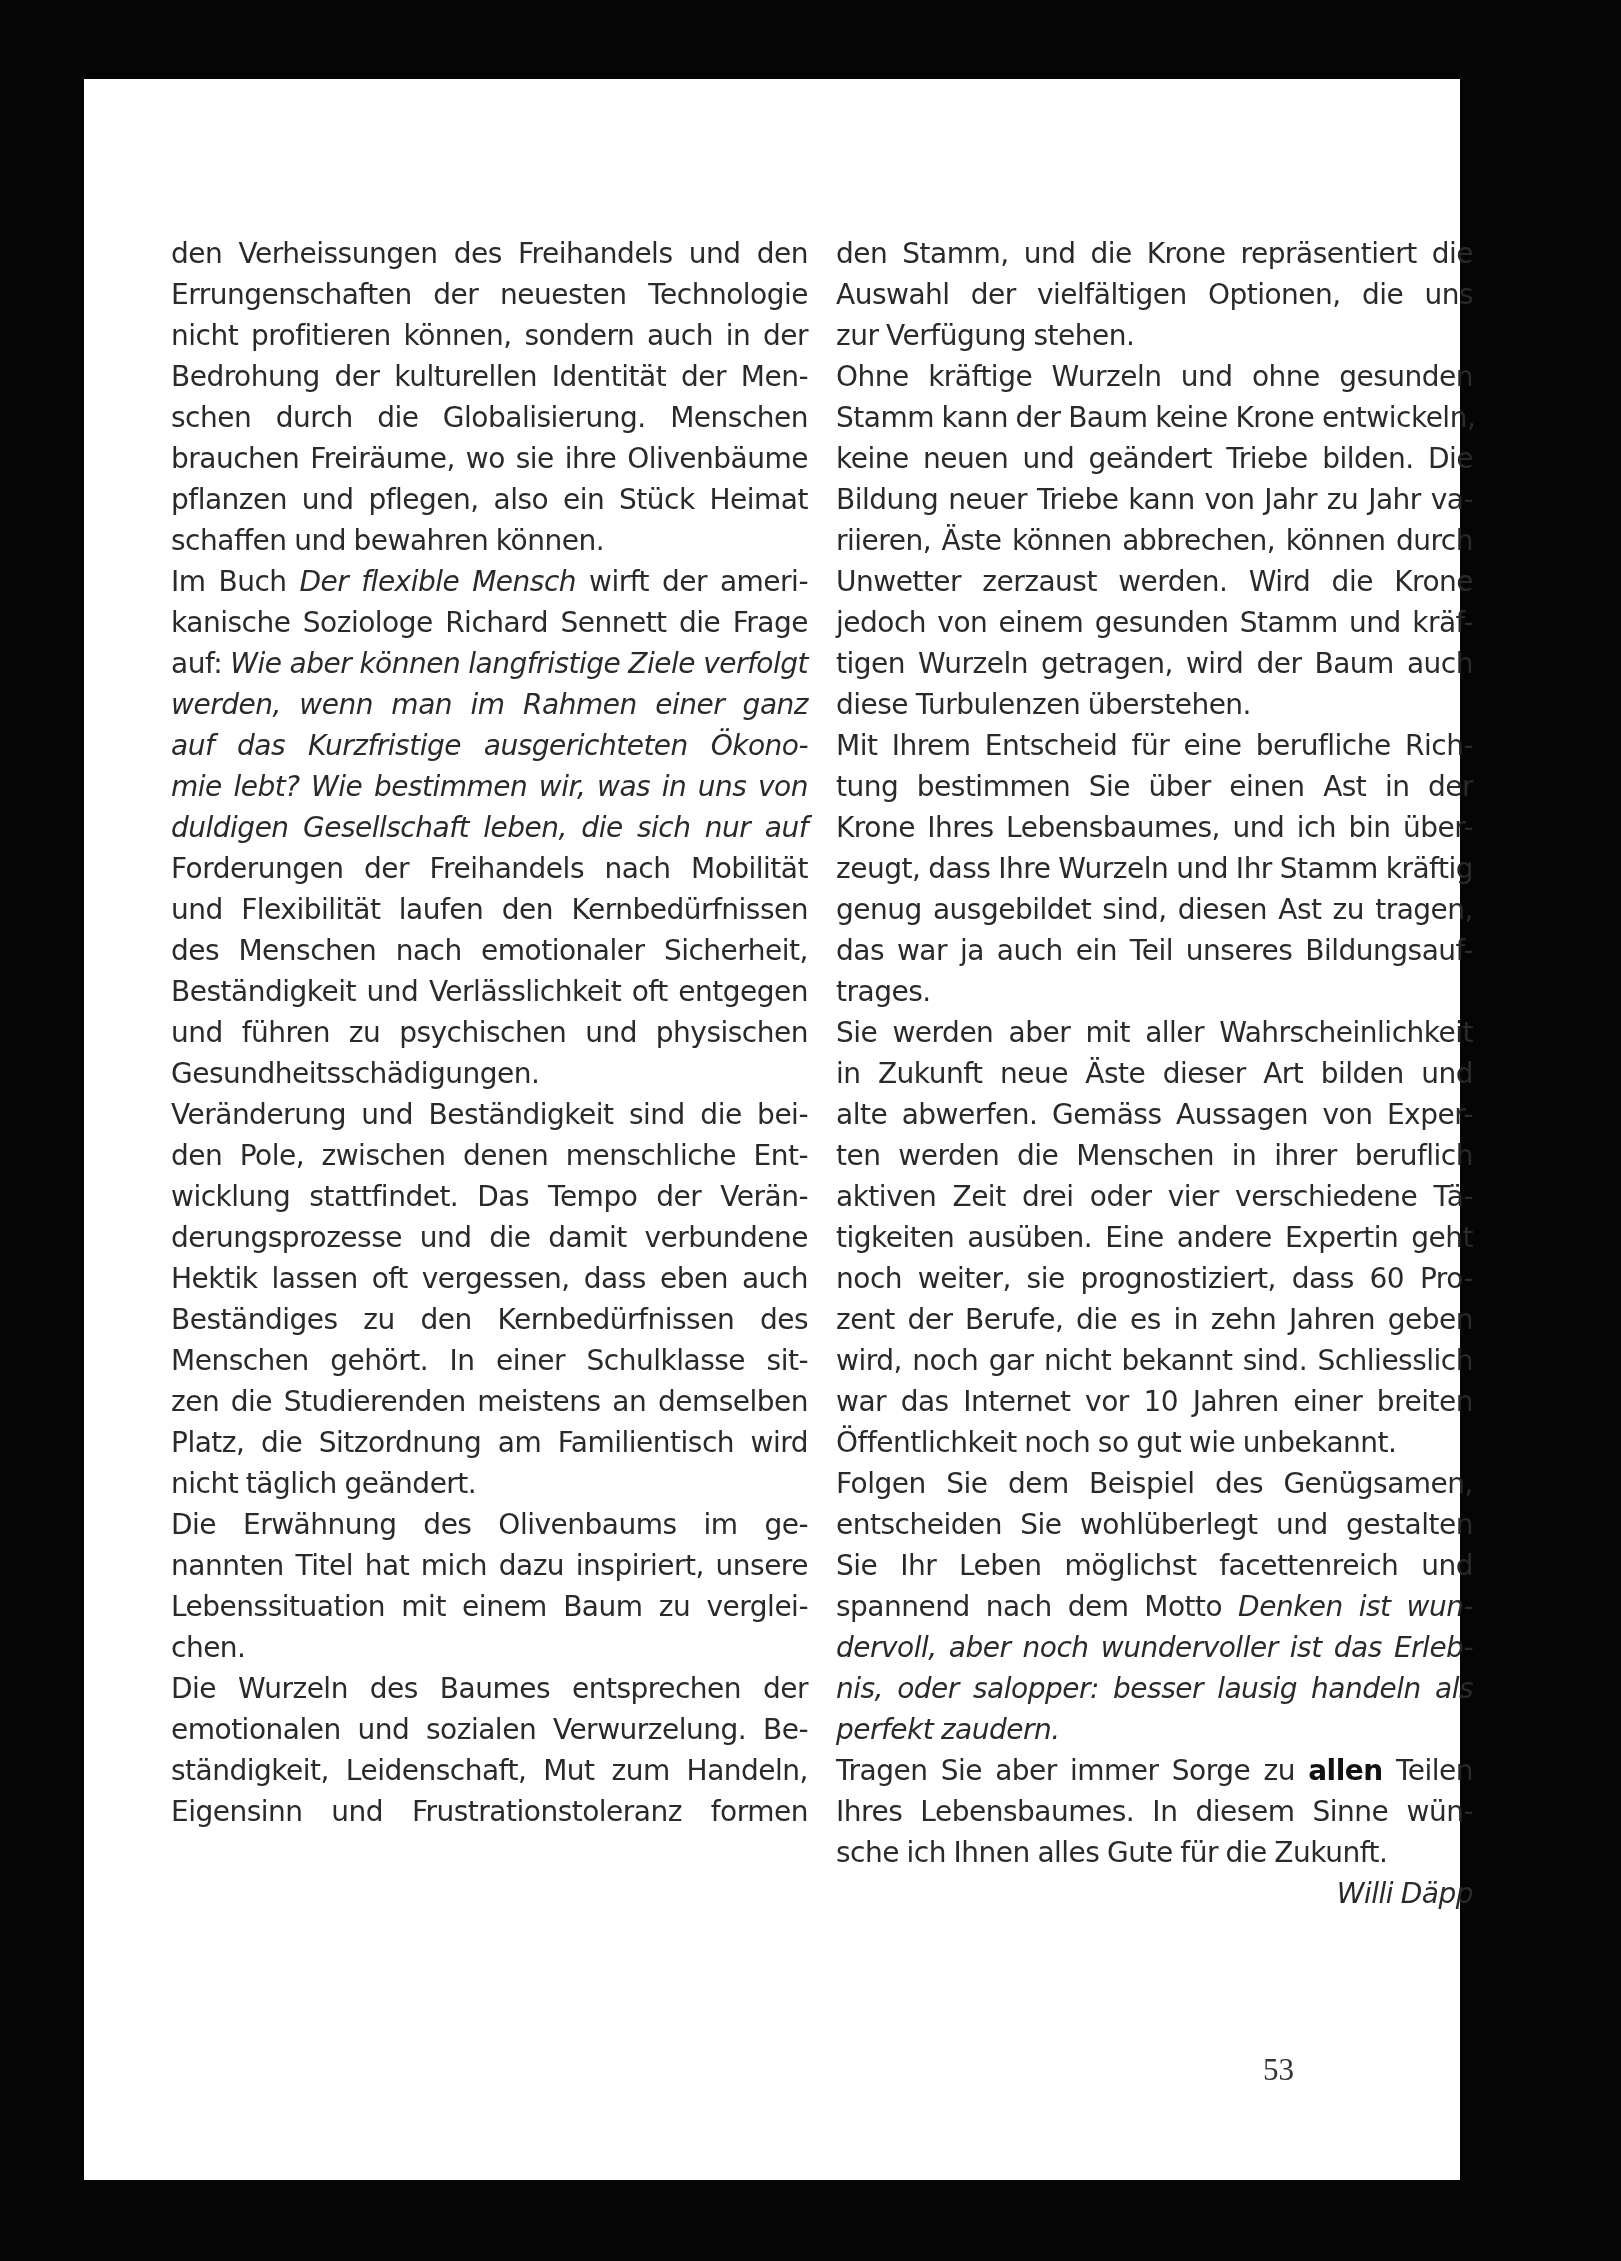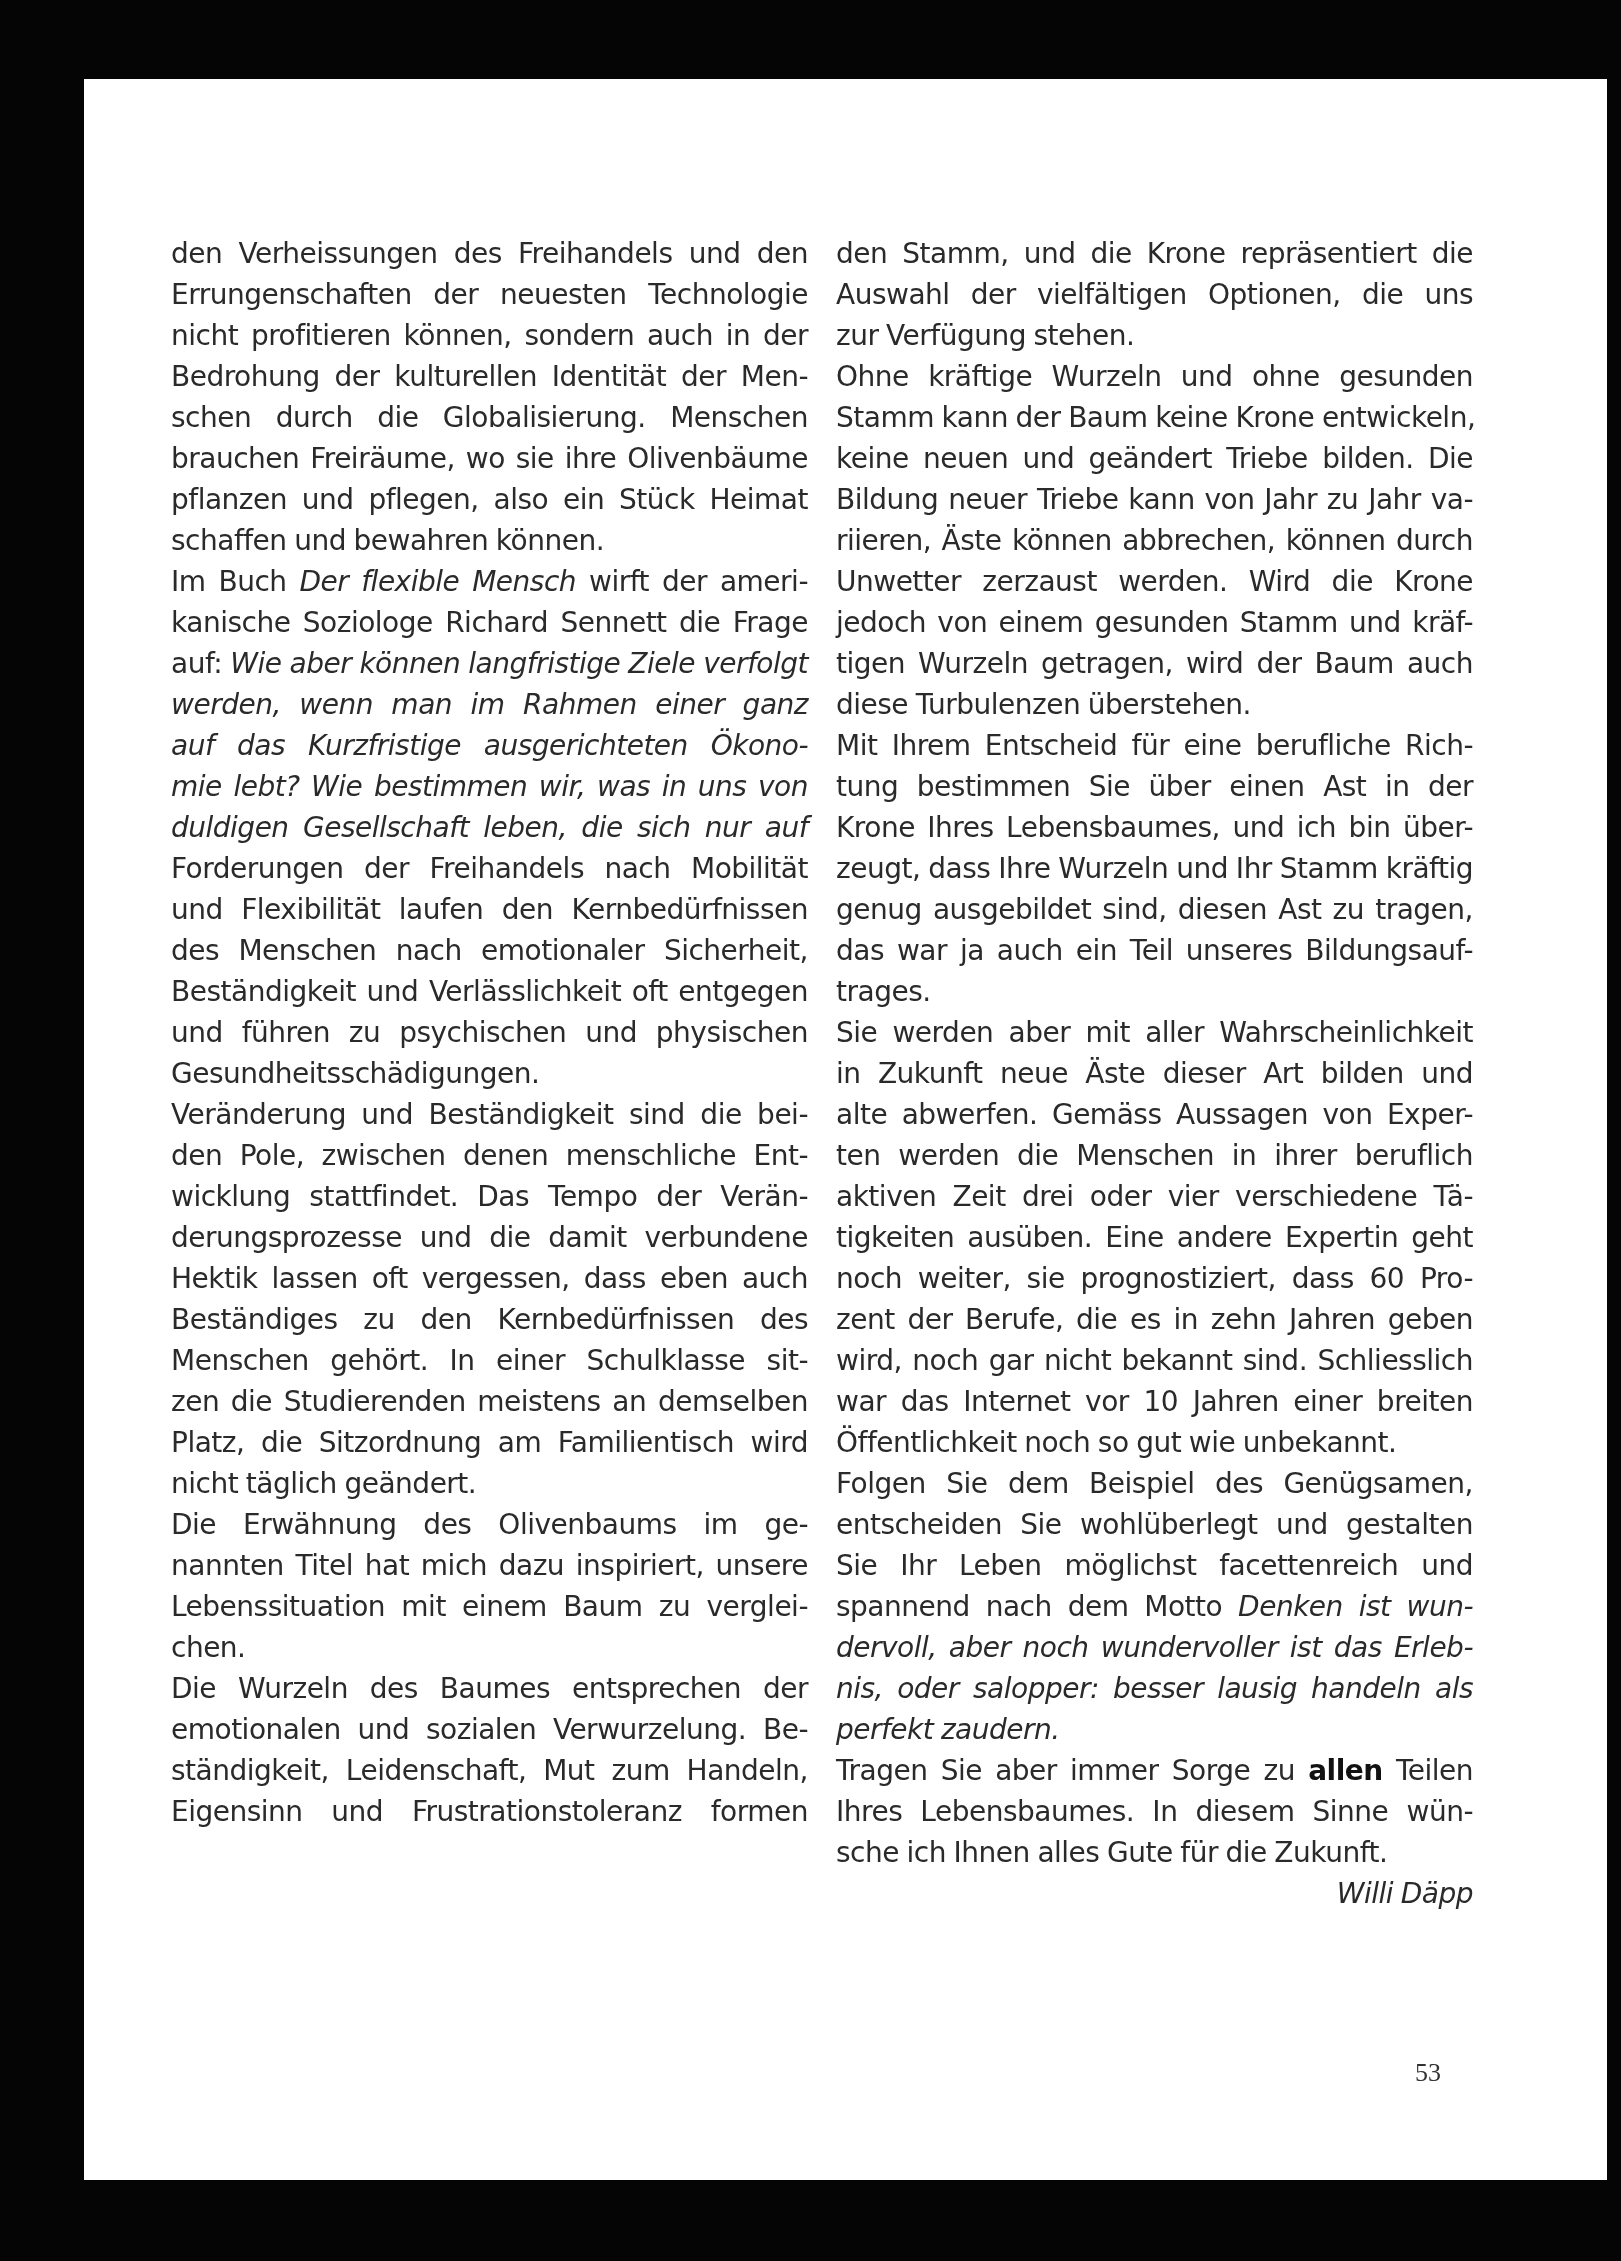--- a/index.html
+++ b/index.html
@@ -5,21 +5,21 @@
   html, body { margin: 0; padding: 0; }
   body {
     width: 1622px; height: 2261px;
     background: #050505;
     position: relative;
     overflow: hidden;
   }
   .page {
     position: absolute;
     left: 84px; top: 79px;
-    width: 1523px; height: 2101px;
+    width: 1376px; height: 2101px;
     background: #ffffff;
   }
   .col {
     position: absolute;
     top: 154px;
     width: 637px;
     font-family: "DejaVu Sans", sans-serif;
     font-size: 28px;
     line-height: 41px;
     color: #2a2a2a;
@@ -34,21 +34,21 @@
   .line { display: block; text-align: justify; text-align-last: justify; white-space: nowrap; overflow: visible; }
   .line.last { text-align-last: left; }
   .line.right-al { text-align: right; text-align-last: right; }
   .it { font-style: italic; }
   .b { font-weight: bold; color: #111; }
   .signature { font-style: italic; }
   .page-number {
     position: absolute;
     right: 166px; bottom: 92px;
     font-family: "Liberation Serif", serif;
-    font-size: 26px;
+    font-size: 31px;
     color: #333;
   }
 </style>
 </head>
 <body>
 
 <div class="page">
   <div class="col left" id="col-left">
       <div class="para">
         <span class="line"><span>den Verheissungen des Freihandels und den</span></span>

